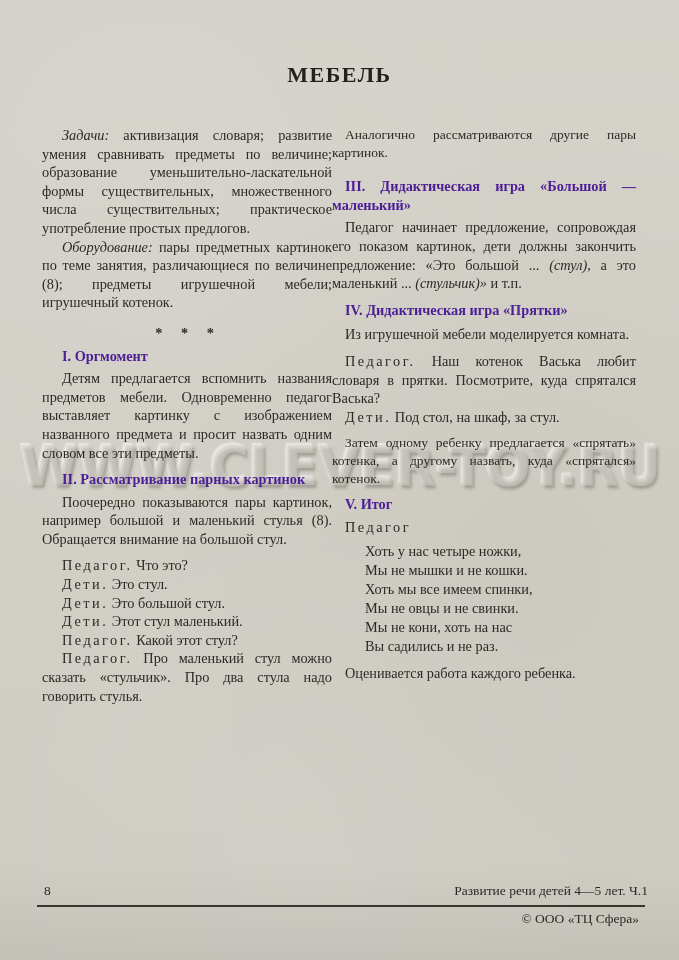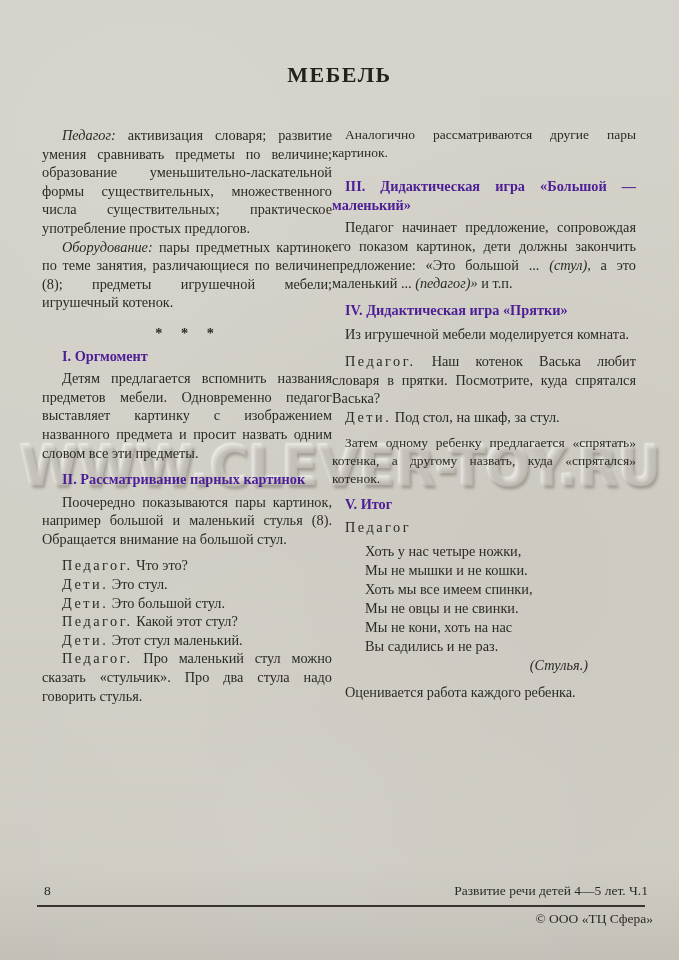--- a/index.html
+++ b/index.html
@@ -37,64 +37,63 @@
   .watermark{
     position:absolute;top:433px;left:0;width:679px;text-align:center;
     font-family:"DejaVu Sans",sans-serif;font-weight:bold;font-size:56px;
     white-space:nowrap;color:rgba(209,206,198,0.55);
     text-shadow:2px 3px 3px rgba(92,87,77,0.38), -2px -2px 2px rgba(255,255,255,0.55);
     transform:scaleX(0.94);transform-origin:50% 50%;pointer-events:none;
   }
   .footer-rule{position:absolute;left:37px;width:608px;top:905px;height:1.5px;background:#38352f;}
   .page-num{position:absolute;left:44px;top:883px;font-size:13.5px;}
   .edition{position:absolute;right:31px;top:883px;font-size:13.5px;}
-  .copyright{position:absolute;right:26px;top:911px;font-size:13.5px;}
+  .copyright{position:absolute;right:40px;top:911px;font-size:13.5px;}
 </style>
 </head>
 <body>
 
 <div class="title">МЕБЕЛЬ</div>
 
 <div class="watermark">WWW.CLEVER-TOY.RU</div>
 
 <div class="col col-left">
-  <p><i class="lbl">Педагог:</i> <span>активизация словаря; развитие умения сравнивать предметы по величине; образование уменьшительно-ласкательной формы существительных, множественного числа существительных; практическое употребление простых предлогов.</span></p>
+  <p><i class="lbl">Задачи:</i> <span>активизация словаря; развитие умения сравнивать предметы по величине; образование уменьшительно-ласкательной формы существительных, множественного числа существительных; практическое употребление простых предлогов.</span></p>
   <p><i class="lbl">Оборудование:</i> <span>пары предметных картинок по теме занятия, различающиеся по величине (8); предметы игрушечной мебели; игрушечный котенок.</span></p>
   <div class="divider">* * *</div>
   <p class="hd">I. Оргмомент</p>
   <p>Детям предлагается вспомнить названия предметов мебели. Одновременно педагог выставляет картинку с изображением названного предмета и просит назвать одним словом все эти предметы.</p>
   <p class="hd mt8">II. Рассматривание парных картинок</p>
   <p>Поочередно показываются пары картинок, например большой и маленький стулья (8). Обращается внимание на большой стул.</p>
   <p class="mt8"><span class="sp">Педагог.</span> <span>Что это?</span></p>
   <p><span class="sp">Дети.</span> <span>Это стул.</span></p>
   <p><span class="sp">Дети.</span> <span>Это большой стул.</span></p>
+  <p><span class="sp">Дети.</span> <span>Этот стул маленький.</span></p>
   <p><span class="sp">Педагог.</span> <span>Какой этот стул?</span></p>
-  <p><span class="sp">Дети.</span> <span>Этот стул маленький.</span></p>
   <p><span class="sp">Педагог.</span> <span>Про маленький стул можно сказать «стульчик». Про два стула надо говорить стулья.</span></p>
 </div>
 
 <div class="col col-right">
   <p class="small">Аналогично рассматриваются другие пары картинок.</p>
   <p class="hd mt16">III. Дидактическая игра «Большой — маленький»</p>
-  <p><span>Педагог начинает предложение, сопровождая его показом картинок, дети должны закончить предложение: «Это большой ... </span><i>(стул),</i><span> а это маленький ... </span><i>(педагог)»</i><span> и т.п.</span></p>
+  <p><span>Педагог начинает предложение, сопровождая его показом картинок, дети должны закончить предложение: «Это большой ... </span><i>(стул),</i><span> а это маленький ... </span><i>(стульчик)»</i><span> и т.п.</span></p>
   <p class="hd mt8">IV. Дидактическая игра «Прятки»</p>
   <p class="mt6">Из игрушечной мебели моделируется комната.</p>
   <p class="mt8"><span class="sp">Педагог.</span> <span>Наш котенок Васька любит словаря в прятки. Посмотрите, куда спрятался Васька?</span></p>
   <p><span class="sp">Дети.</span> <span>Под стол, на шкаф, за стул.</span></p>
   <p class="small mt8">Затем одному ребенку предлагается «спрятать» котенка, а другому назвать, куда «спрятался» котенок.</p>
   <p class="hd mt8">V. Итог</p>
   <p><span class="sp">Педагог</span></p>
   <div class="poem">
     <div class="poem-line">Хоть у нас четыре ножки,</div>
     <div class="poem-line">Мы не мышки и не кошки.</div>
     <div class="poem-line">Хоть мы все имеем спинки,</div>
     <div class="poem-line">Мы не овцы и не свинки.</div>
     <div class="poem-line">Мы не кони, хоть на нас</div>
     <div class="poem-line">Вы садились и не раз.</div>
-    <div class="poem-answer">(Стулья.)</div>
   </div>
   <p class="mt8">Оценивается работа каждого ребенка.</p>
 </div>
 
 <div class="page-num">8</div>
 <div class="edition">Развитие речи детей 4—5 лет. Ч.1</div>
 <div class="footer-rule"></div>
 <div class="copyright">© ООО «ТЦ Сфера»</div>
 
 </body></html>

